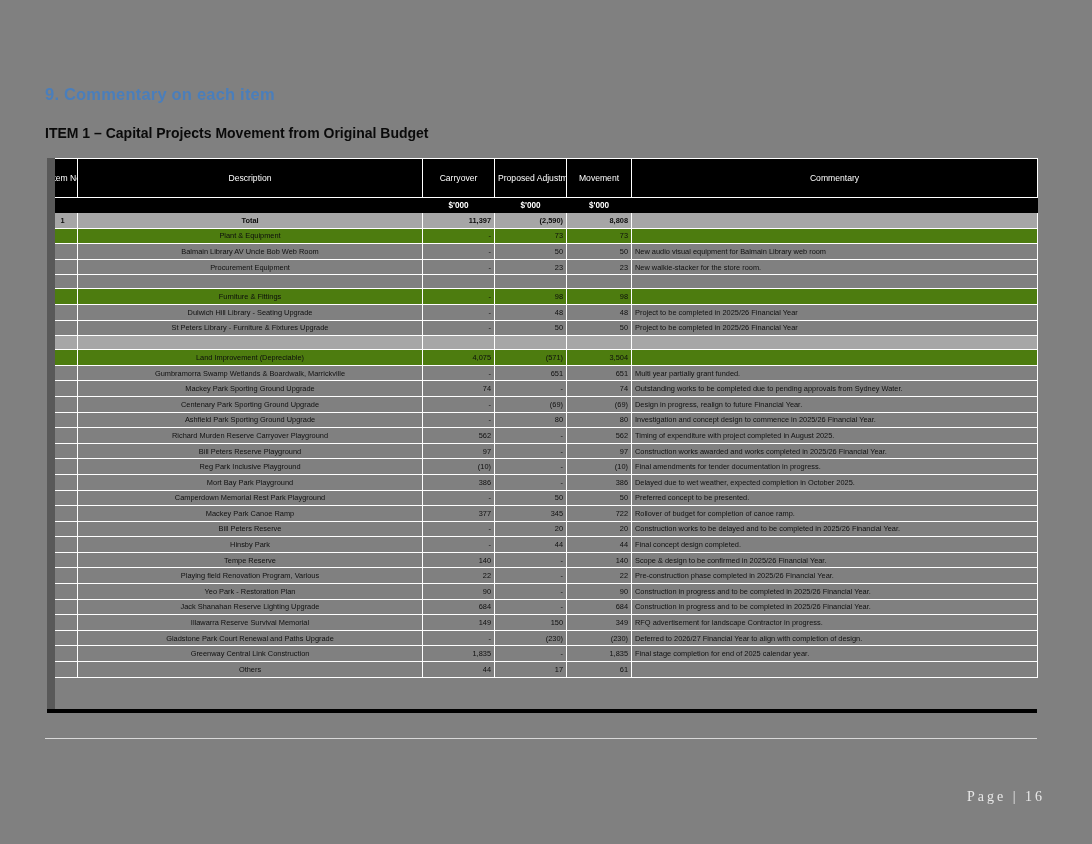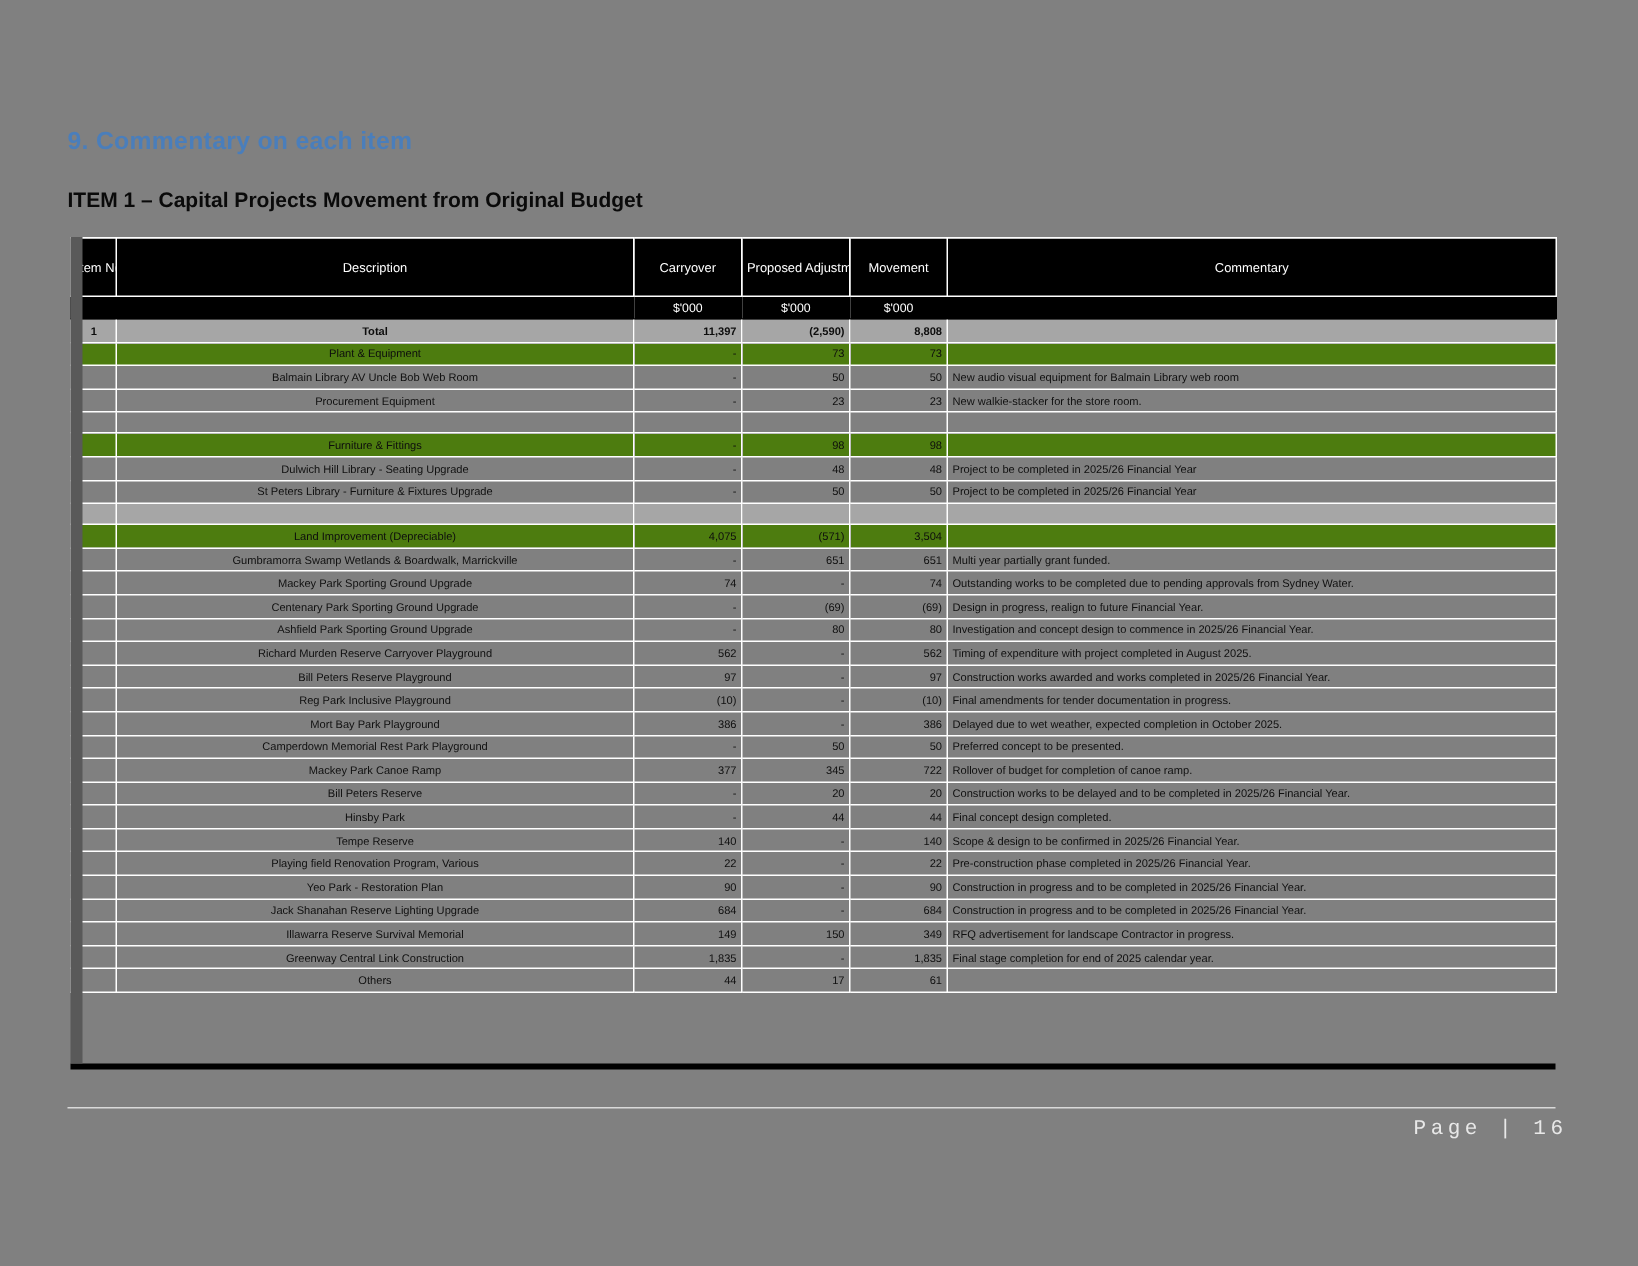--- a/index.html
+++ b/index.html
@@ -73,21 +73,21 @@
     font-weight: normal;
     font-size: 8.6px;
     text-align: center;
     height: 38px;
     line-height: 11px;
     border-color: #ffffff;
   }
   thead tr.units th {
     background: #000000;
     color: #ffffff;
-    font-weight: normal;
+    font-weight: bold;
     font-size: 8.2px;
     text-align: center;
     height: 14px;
     border-color: #000000;
   }
   thead tr.units th.blank { border-color: #000000; }
 
   tbody td { height: 14.6px; }
 
   td.num { text-align: right; padding-right: 5px; }
@@ -135,25 +135,25 @@
     position: absolute;
     left: 45px;
     top: 738px;
     width: 992px;
     height: 1px;
     background: #d9d9d9;
   }
   .page-num {
     position: absolute;
     right: 47px;
-    top: 745px;
+    top: 789px;
     font-size: 14px;
     color: #e8e8e8;
     letter-spacing: 3px;
-    font-family: Liberation Mono, monospace;
+    font-family: Liberation Serif, serif;
   }
 </style>
 </head>
 <body>
 
 <div class="page">
 
   <div class="section-heading">9.  Commentary on each item</div>
 
   <div class="item-heading">ITEM 1 – Capital Projects Movement from Original Budget</div>
@@ -398,20 +398,28 @@
           <tr class="data">
             <td class="itm"></td>
             <td class="desc">Illawarra Reserve Survival Memorial</td>
             <td class="num">149</td>
             <td class="num">150</td>
             <td class="num">349</td>
             <td class="comm">RFQ advertisement for landscape Contractor in progress.</td>
           </tr>
           <tr class="data">
             <td class="itm"></td>
+            <td class="desc">Gladstone Park Court Renewal and Paths Upgrade</td>
+            <td class="num">-</td>
+            <td class="num">(230)</td>
+            <td class="num">(230)</td>
+            <td class="comm">Deferred to 2026/27 Financial Year to align with completion of design.</td>
+          </tr>
+          <tr class="data">
+            <td class="itm"></td>
             <td class="desc">Greenway Central Link Construction</td>
             <td class="num">1,835</td>
             <td class="num">-</td>
             <td class="num">1,835</td>
             <td class="comm">Final stage completion for end of 2025 calendar year.</td>
           </tr>
           <tr class="data">
             <td class="itm"></td>
             <td class="desc">Others</td>
             <td class="num">44</td>

